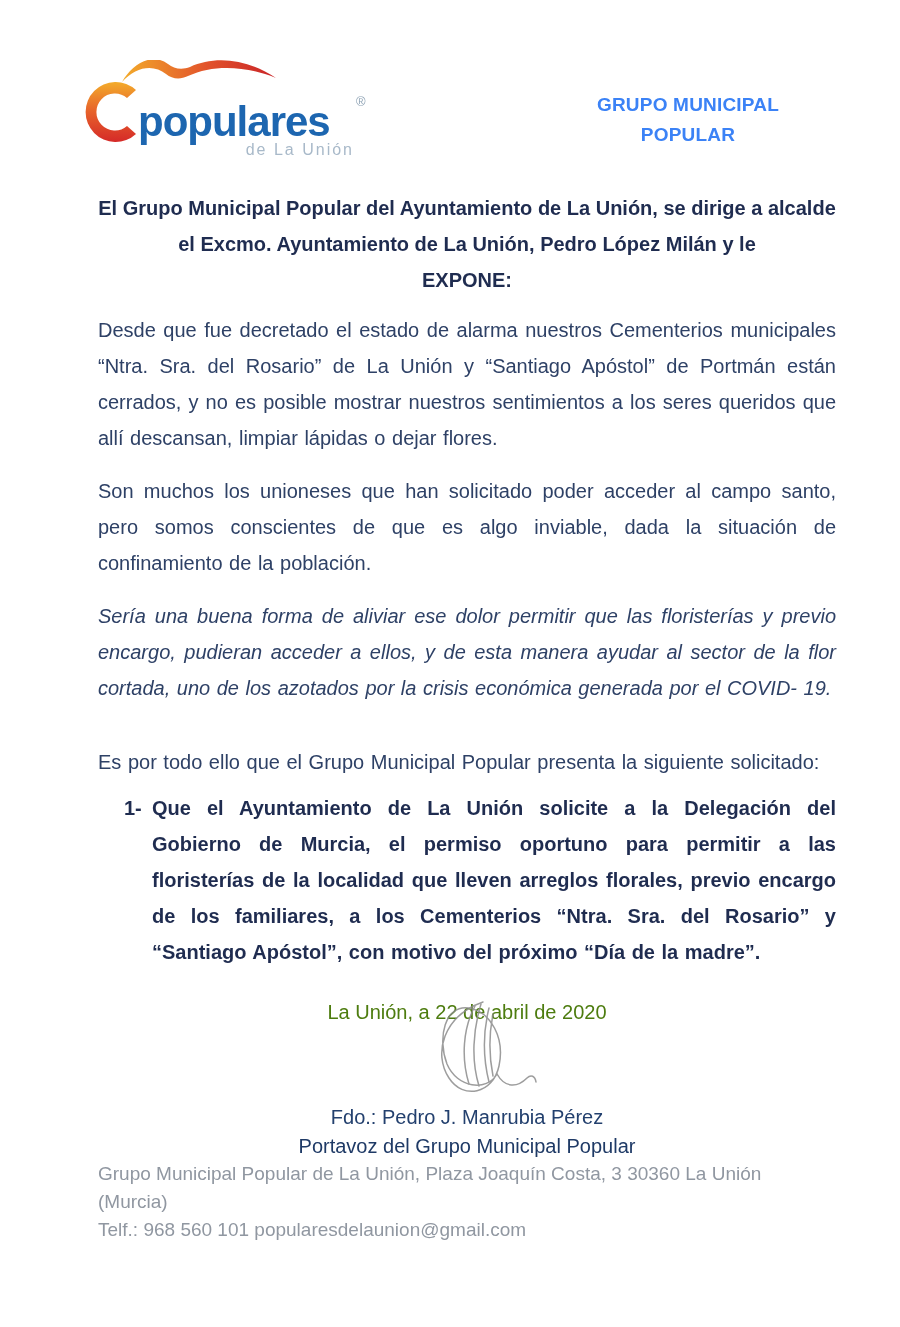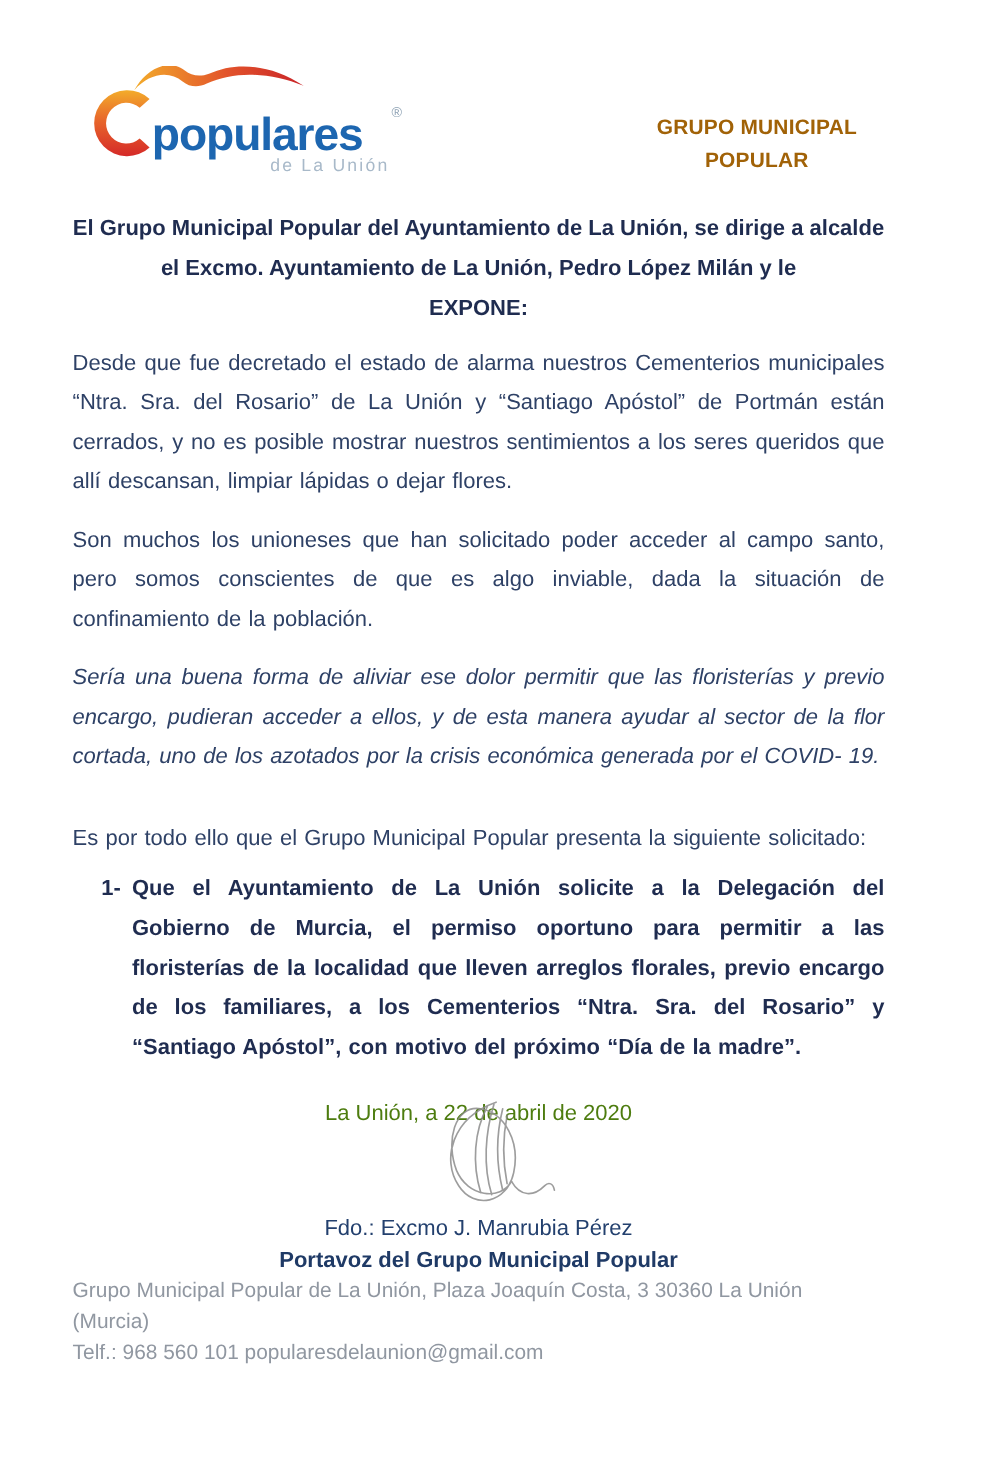--- a/index.html
+++ b/index.html
@@ -9,28 +9,28 @@
     background:#ffffff;
     font-family:"Liberation Sans", sans-serif;
     color:#2e4166;
     overflow:hidden;
   }
   
   .logo{
     position:absolute;left:80px;top:60px;width:310px;height:100px;
   }
   .org-title{
-    position:absolute;left:548px;top:102px;width:280px;
+    position:absolute;left:548px;top:90px;width:280px;
     text-align:center;
     font-size:19px;font-weight:bold;line-height:30px;
-    color:#a16207;letter-spacing:0.2px;
+    color:#3b82f6;letter-spacing:0.2px;
   }
   
   .letter-body{
-    position:absolute;left:66px;top:190px;width:738px;
+    position:absolute;left:98px;top:190px;width:738px;
     font-size:20px;line-height:36px;color:#2e4166;
   }
   .intro{
     text-align:center;font-weight:bold;color:#1f2c50;
     margin:0 0 14px 0;
   }
   .intro .expone{display:block;}
   .para{
     text-align:justify;margin:0 0 17px 0;word-spacing:1px;
   }
@@ -40,21 +40,21 @@
     display:flex;font-weight:bold;color:#1f2c50;margin:0 0 24px 0;
   }
   .proposal .marker{flex:0 0 28px;padding-left:26px;box-sizing:content-box;}
   .proposal .ptext{flex:1;text-align:justify;word-spacing:1px;}
   .date-line{text-align:center;margin:6px 0 0 0;color:#4d7c0f;}
   .sign-wrap{
     position:relative;height:86px;text-align:center;margin-top:-14px;
   }
   .sign-wrap svg{position:absolute;left:50%;margin-left:-62px;top:-22px;}
   .signed-by{text-align:center;color:#23406e;margin:0;line-height:30px;}
-  .signed-role{text-align:center;color:#1f3a66;font-weight:bold;margin:0;line-height:28px;}
+  .signed-role{text-align:center;color:#1f3a66;font-weight:normal;margin:0;line-height:28px;}
   .footer-line{
     text-align:left;color:#9097a1;font-size:19px;line-height:28px;margin:0;
   }
 </style>
 </head>
 <body>
 
 <div class="page">
 
   <div class="logo">
@@ -117,20 +117,20 @@
           <path d="M78 8 C 38 22, 28 60, 44 84 C 58 106, 88 100, 94 72 C 100 44, 86 18, 64 14 C 40 10, 32 44, 42 70 C 52 94, 82 98, 92 80"></path>
           <path d="M70 12 C 58 34, 56 64, 64 90"></path>
           <path d="M76 10 C 68 36, 66 66, 74 92"></path>
           <path d="M84 14 C 78 38, 78 64, 84 88"></path>
           <path d="M88 20 C 84 40, 84 62, 88 82"></path>
           <path d="M92 80 C 100 94, 112 94, 122 84 C 126 80, 130 82, 131 88"></path>
         </g>
       </svg>
     </div>
 
-    <p class="signed-by">Fdo.: Excmo J. Manrubia Pérez</p>
+    <p class="signed-by">Fdo.: Pedro J. Manrubia Pérez</p>
     <p class="signed-role">Portavoz del Grupo Municipal Popular</p>
 
     <p class="footer-line">Grupo Municipal Popular de La Unión, Plaza Joaquín Costa, 3 30360 La Unión (Murcia)</p>
     <p class="footer-line">Telf.: 968 560 101 popularesdelaunion@gmail.com</p>
 
   </div>
 </div>
 
 </body></html>

